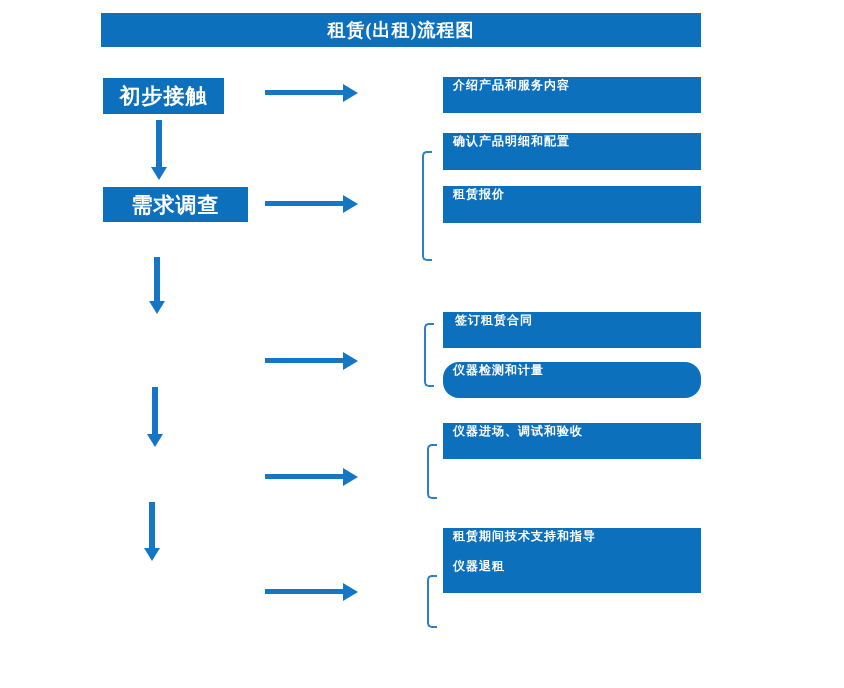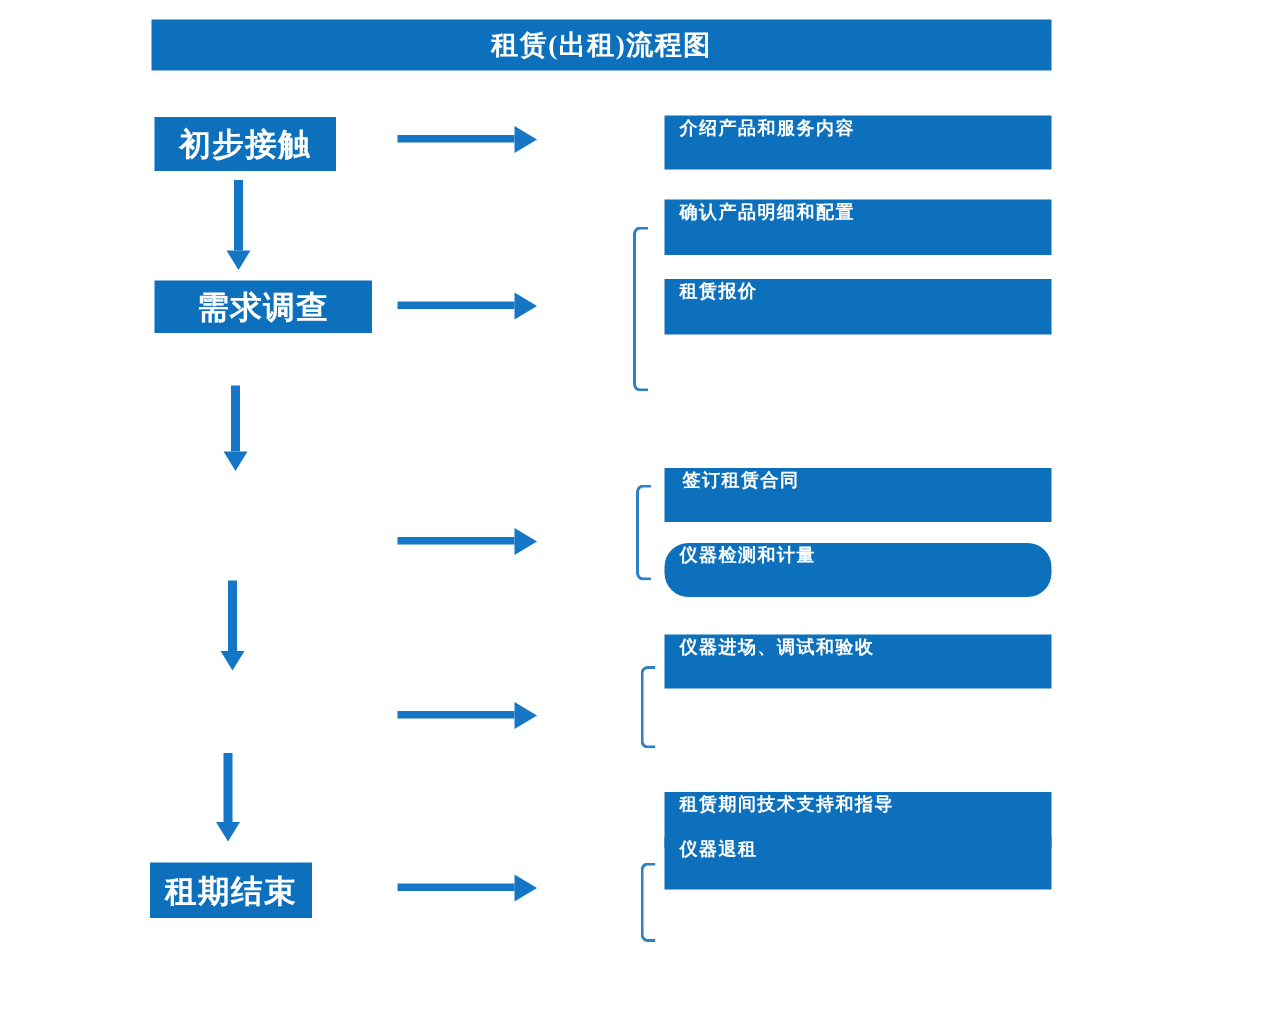--- a/index.html
+++ b/index.html
@@ -58,23 +58,20 @@
 
   <div class="banner" style="left:101px;top:13px;width:600px;height:34px;">
     <span>租赁(出租)流程图</span>
   </div>
 
   <div class="lbox" style="left:103px;top:78px;width:121px;height:36px;">
     <span>初步接触</span>
   </div>
   <div class="lbox" style="left:103px;top:187px;width:145px;height:35px;">
     <span>需求调查</span>
-  </div>
-  <div class="lbox" style="left:100px;top:575px;width:108px;height:37px;">
-    <span>租期结束</span>
   </div>
 
   <div class="v-arrow" style="left:151px;top:120px;height:60px;">
     <div class="shaft" style="height:47px;"></div>
     <div class="head"></div>
   </div>
   <div class="v-arrow" style="left:149px;top:257px;height:57px;">
     <div class="shaft" style="height:44px;"></div>
     <div class="head"></div>
   </div>

